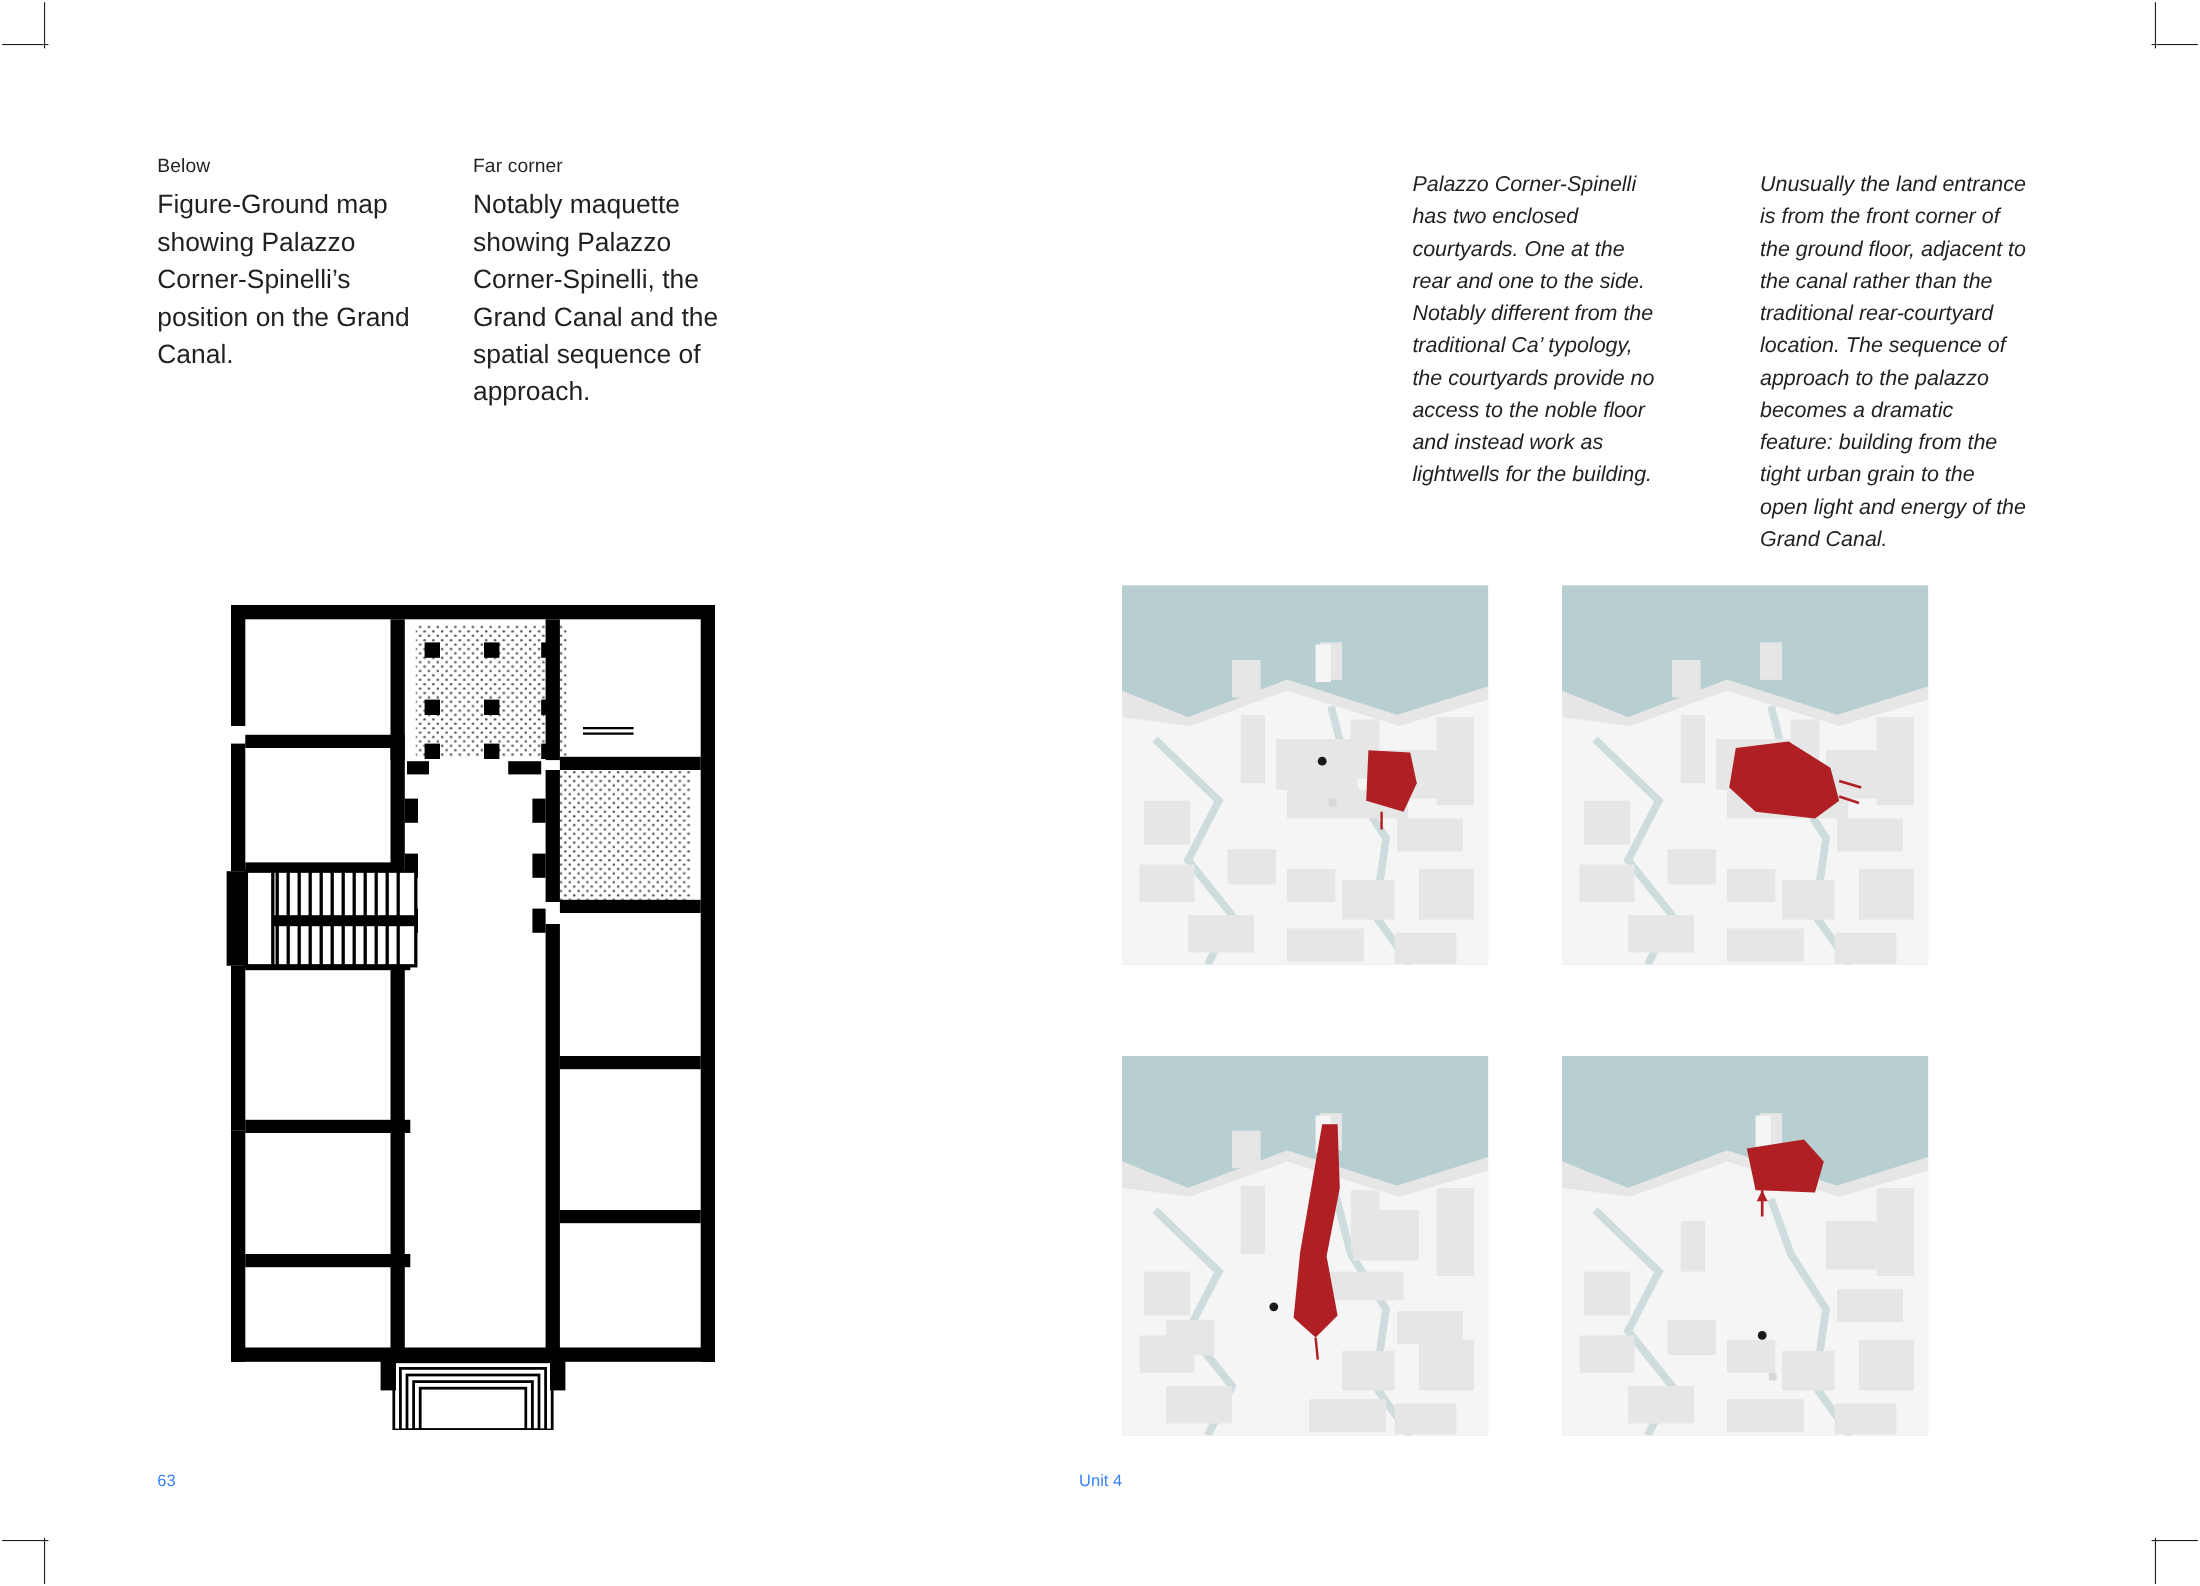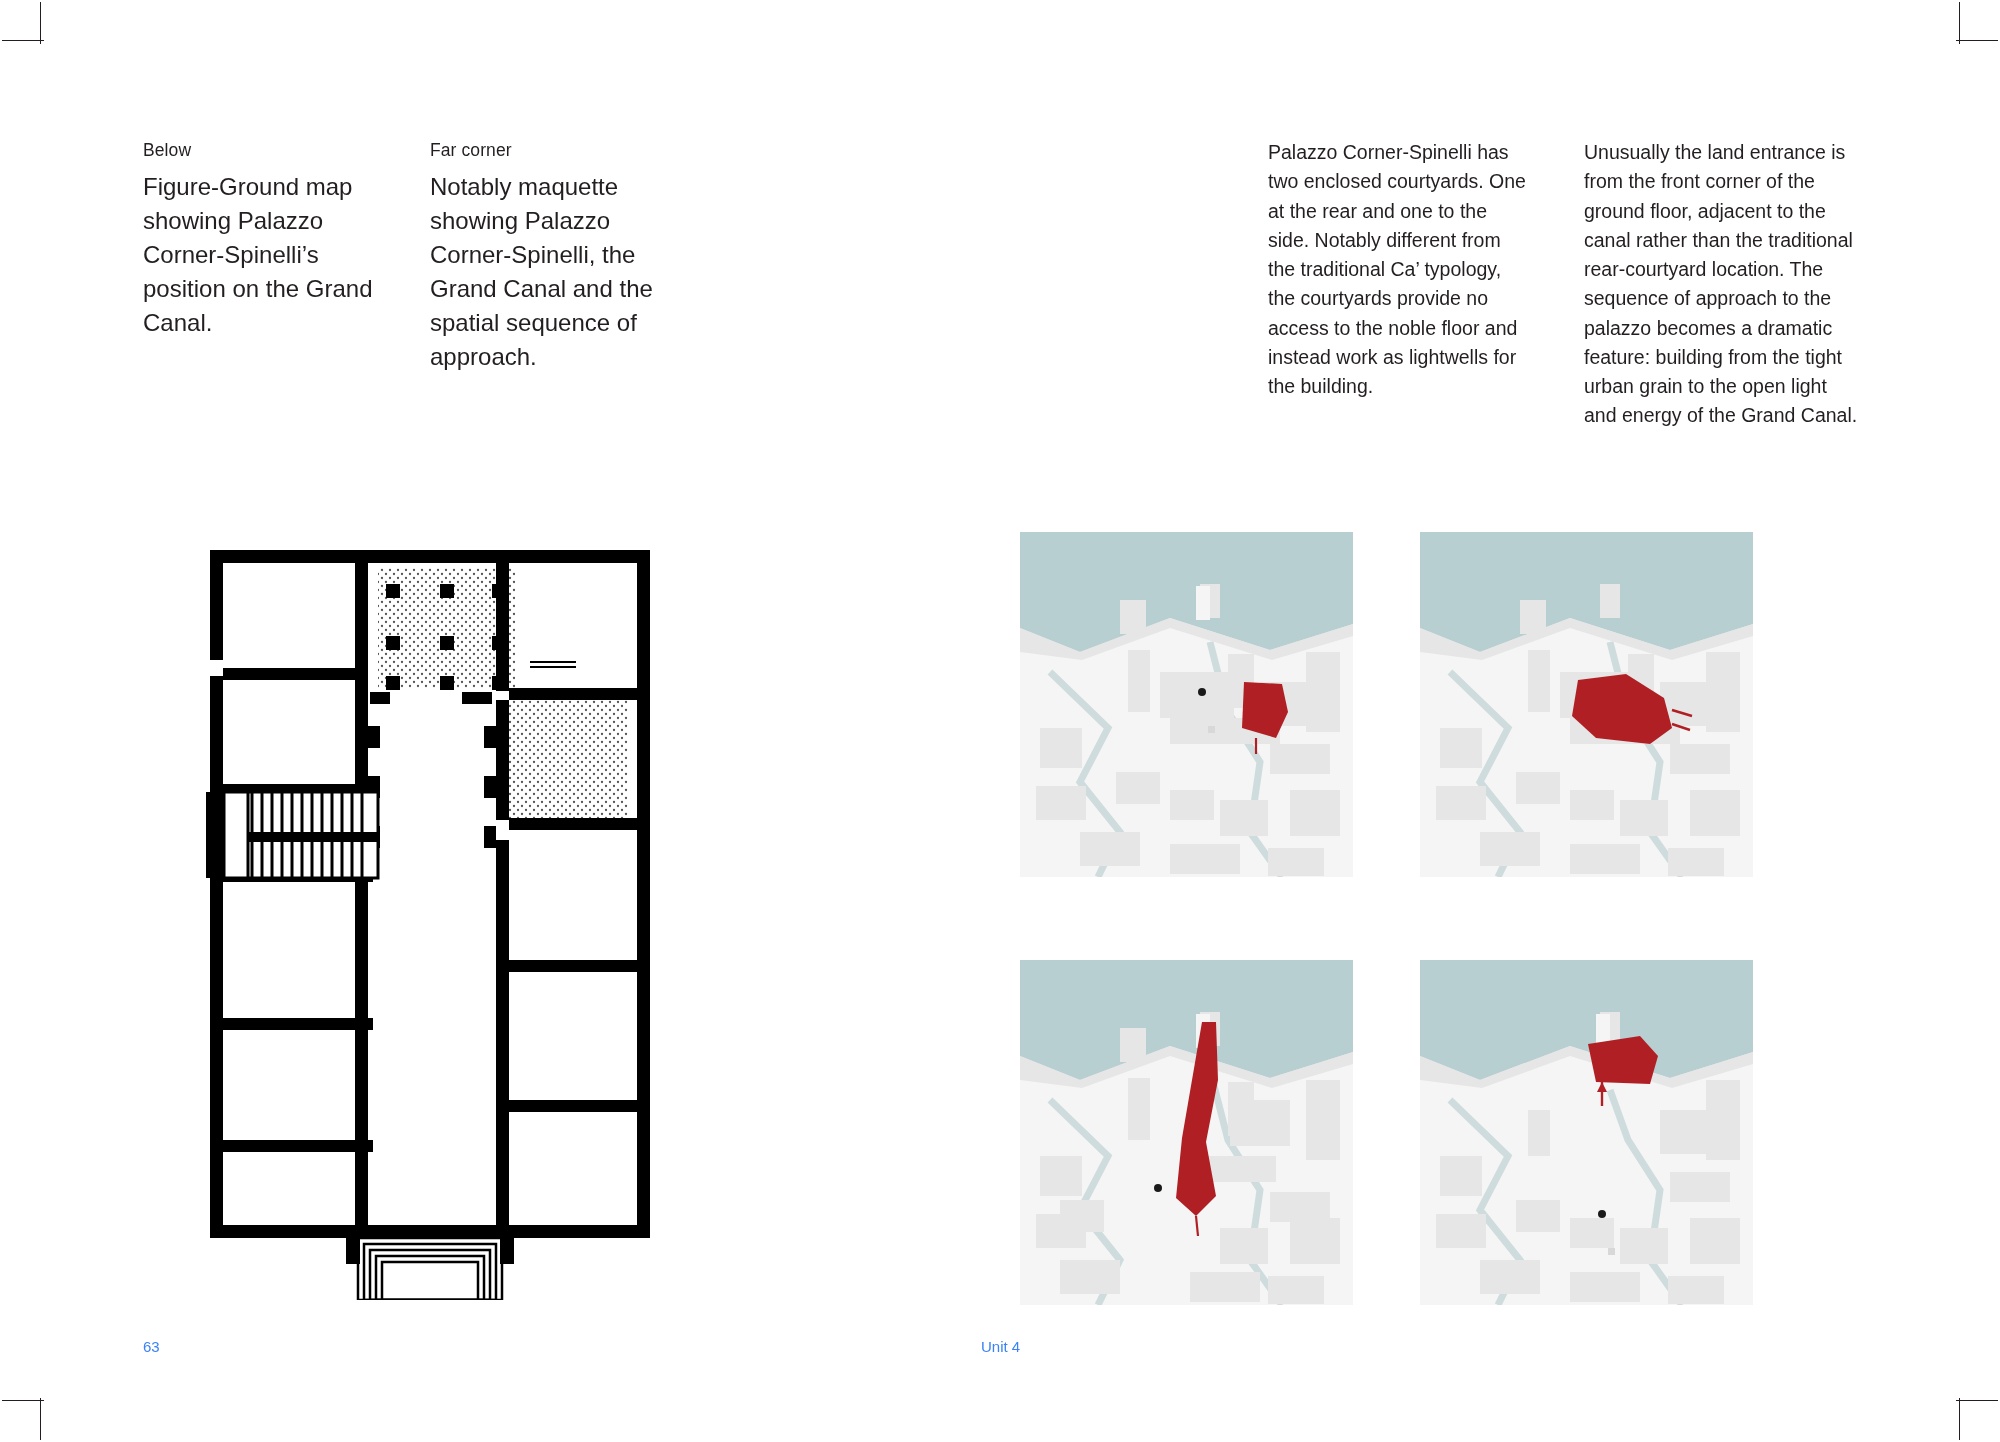--- a/index.html
+++ b/index.html
@@ -48,21 +48,21 @@
   }
 
   
   .body-col {
     position: absolute;
     top: 138px;
     font-size: 19.5px;
     line-height: 1.5;
     color: #231f20;
   }
-  .body-col p { margin: 0; }
+  .body-col p { margin: 16px; font-style: italic; }
 
   
   .folio {
     position: absolute;
     font-size: 15px;
     color: #3b82f6;
   }
 
   
   .plan-wrap {

